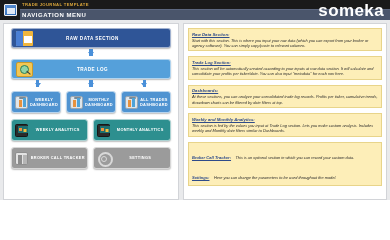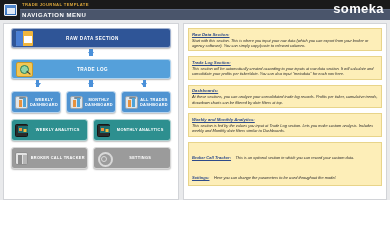--- a/index.html
+++ b/index.html
@@ -82,21 +82,21 @@
     font-size: 6px;
     letter-spacing: .55px;
     color: #ffffff;
     font-weight: bold;
     text-transform: uppercase;
     white-space: nowrap;
   }
   .brand {
     position: absolute;
     right: 6px; top: 1px;
-    font-size: 13px;
+    font-size: 17px;
     letter-spacing: .4px;
     color: #ffffff;
     font-weight: bold;
   }
 
   
   .body-wrap {
     position: absolute;
     left: 0; top: 20px;
     width: 390px; height: 180px;

